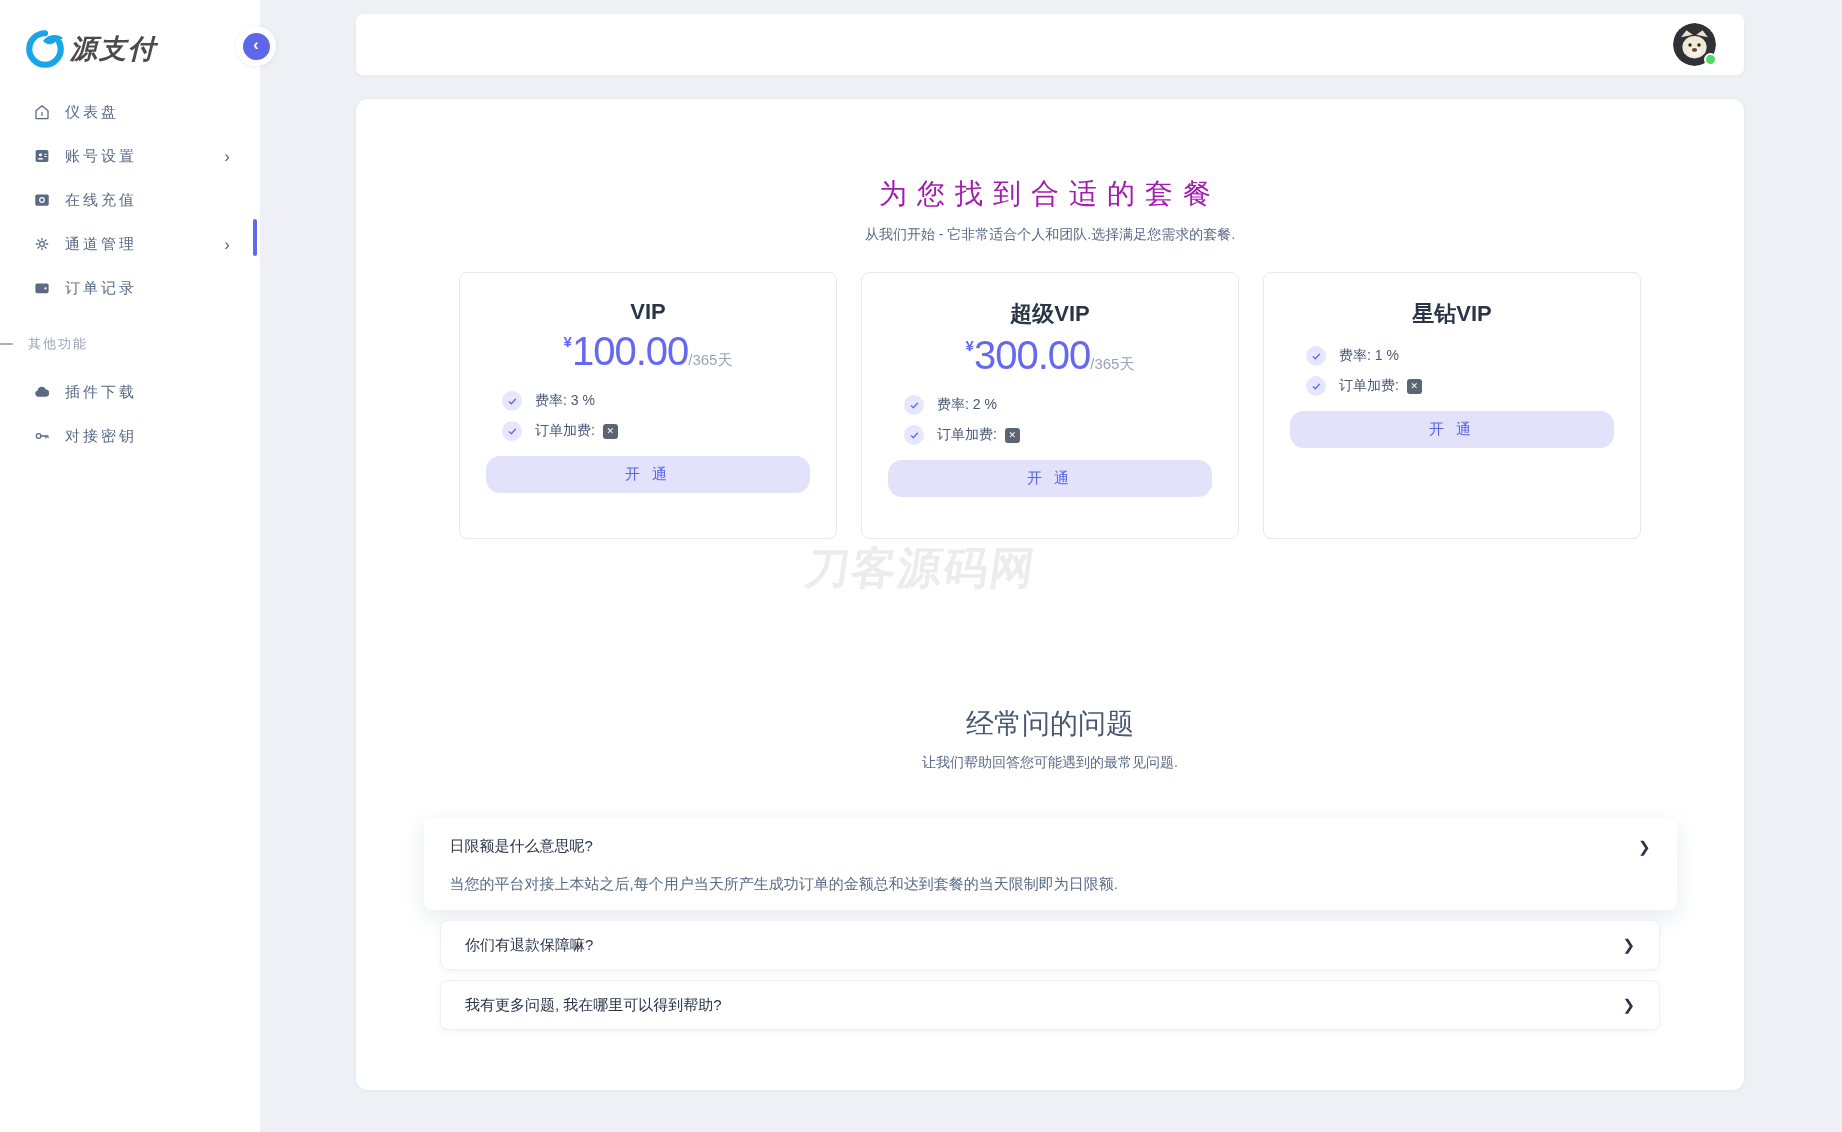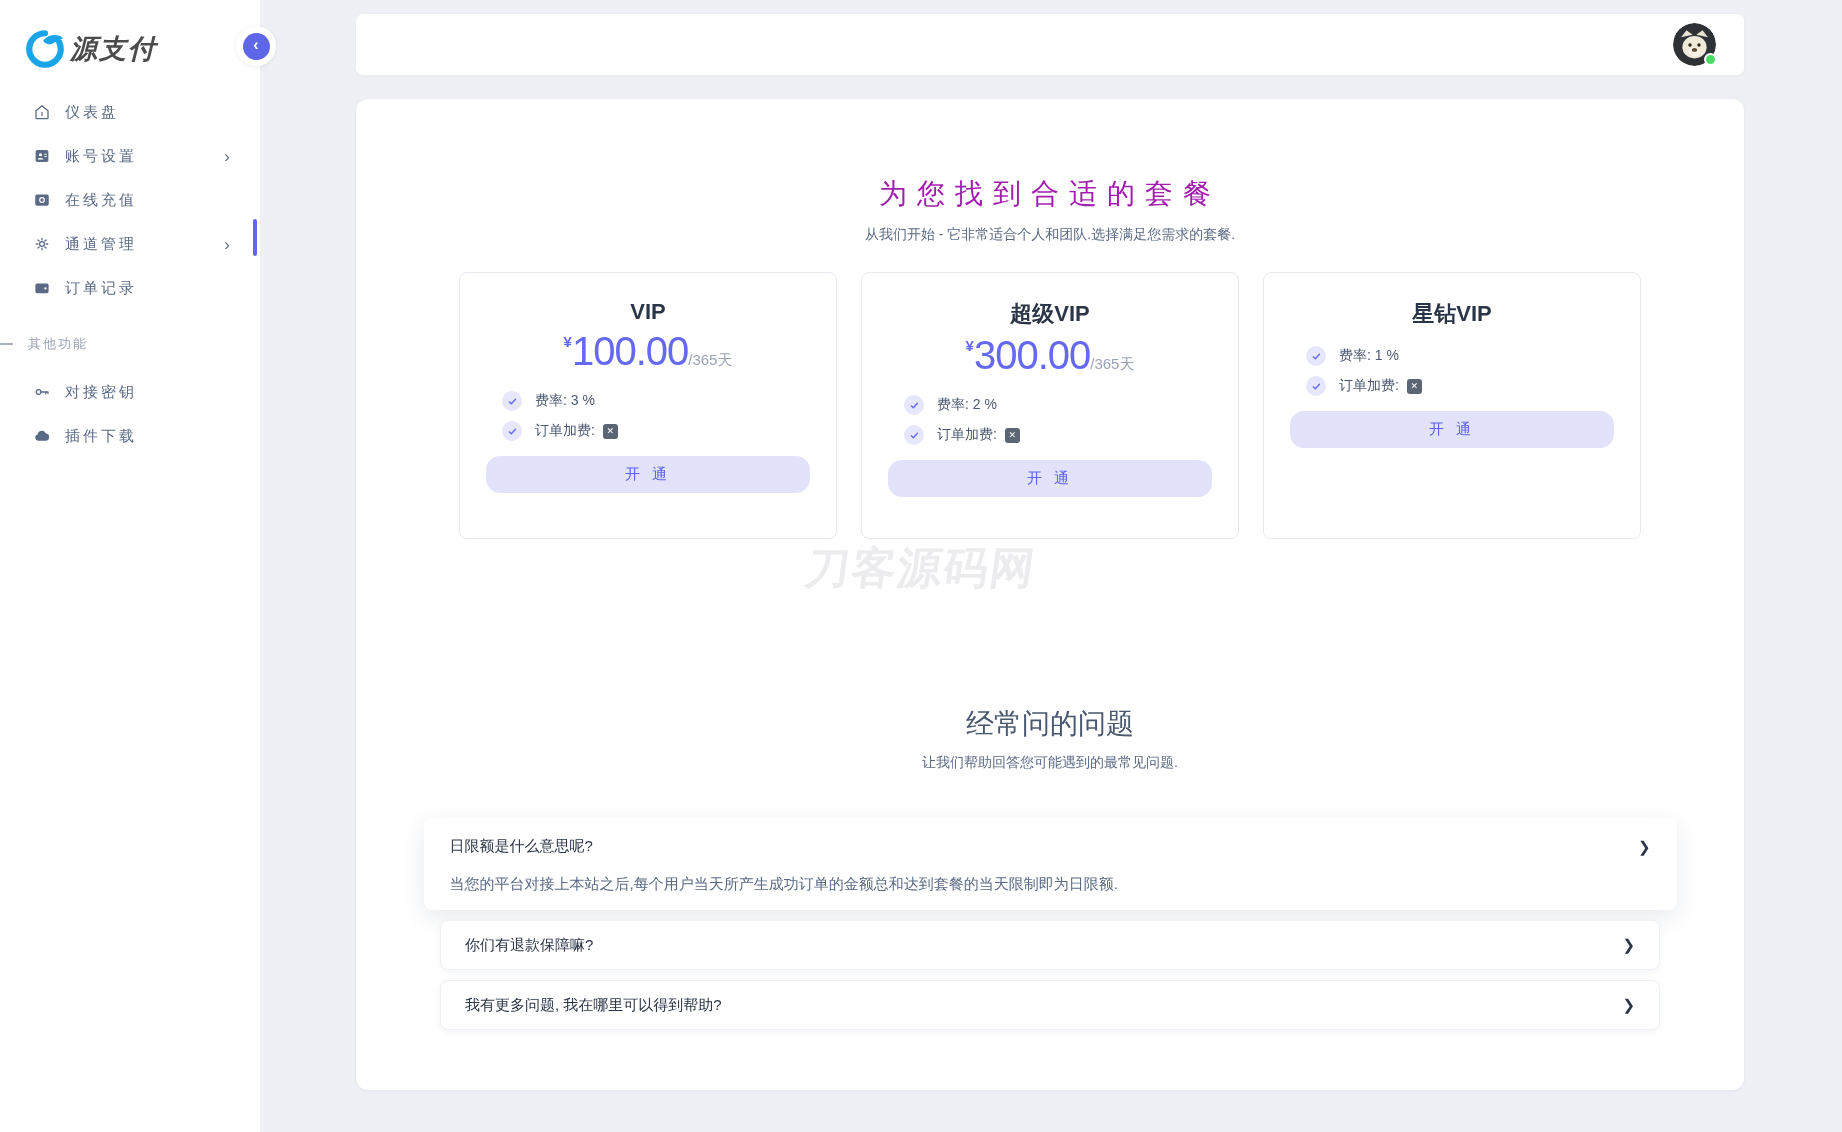--- a/index.html
+++ b/index.html
@@ -153,34 +153,34 @@
   </nav>
 
   <div class="section-row">
     <span class="section-dash"></span>
     <span class="section-label">其他功能</span>
   </div>
 
   <nav class="nav2">
     <div class="nav-item">
       <span class="nicon">
+        <svg viewBox="0 0 24 24">
+          <path d="M6.8 18.2a4.1 4.1 0 0 1-.6-8.1 5.6 5.6 0 0 1 10.9-1.4 4.3 4.3 0 0 1-.6 9.5z" fill="#5a6a85"></path>
+        </svg>
+      </span>
+      <span class="nlabel">插件下载</span>
+    </div>
+    <div class="nav-item">
+      <span class="nicon">
         <svg viewBox="0 0 24 24" fill="none" stroke="#5a6a85" stroke-width="1.7" stroke-linecap="round">
           <circle cx="7.5" cy="12" r="3.1"></circle>
           <path d="M10.6 12H20M17 12v2.6M20 12v2"></path>
         </svg>
       </span>
       <span class="nlabel">对接密钥</span>
-    </div>
-    <div class="nav-item">
-      <span class="nicon">
-        <svg viewBox="0 0 24 24">
-          <path d="M6.8 18.2a4.1 4.1 0 0 1-.6-8.1 5.6 5.6 0 0 1 10.9-1.4 4.3 4.3 0 0 1-.6 9.5z" fill="#5a6a85"></path>
-        </svg>
-      </span>
-      <span class="nlabel">插件下载</span>
     </div>
   </nav>
 
   <span class="active-bar"></span>
 </aside>
 
 <div class="collapse-btn">
   <span class="collapse-inner">‹</span>
 </div>
 

